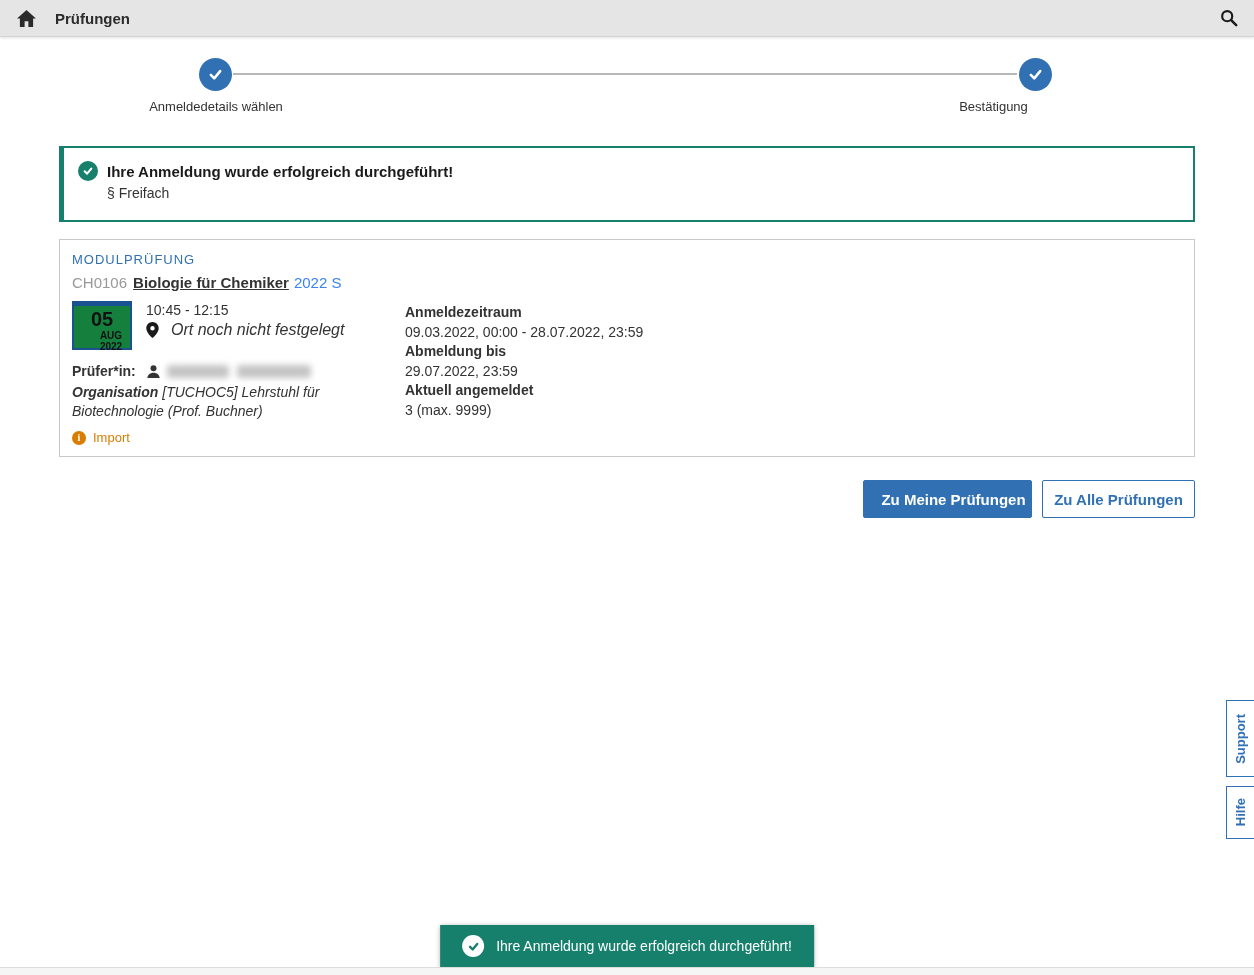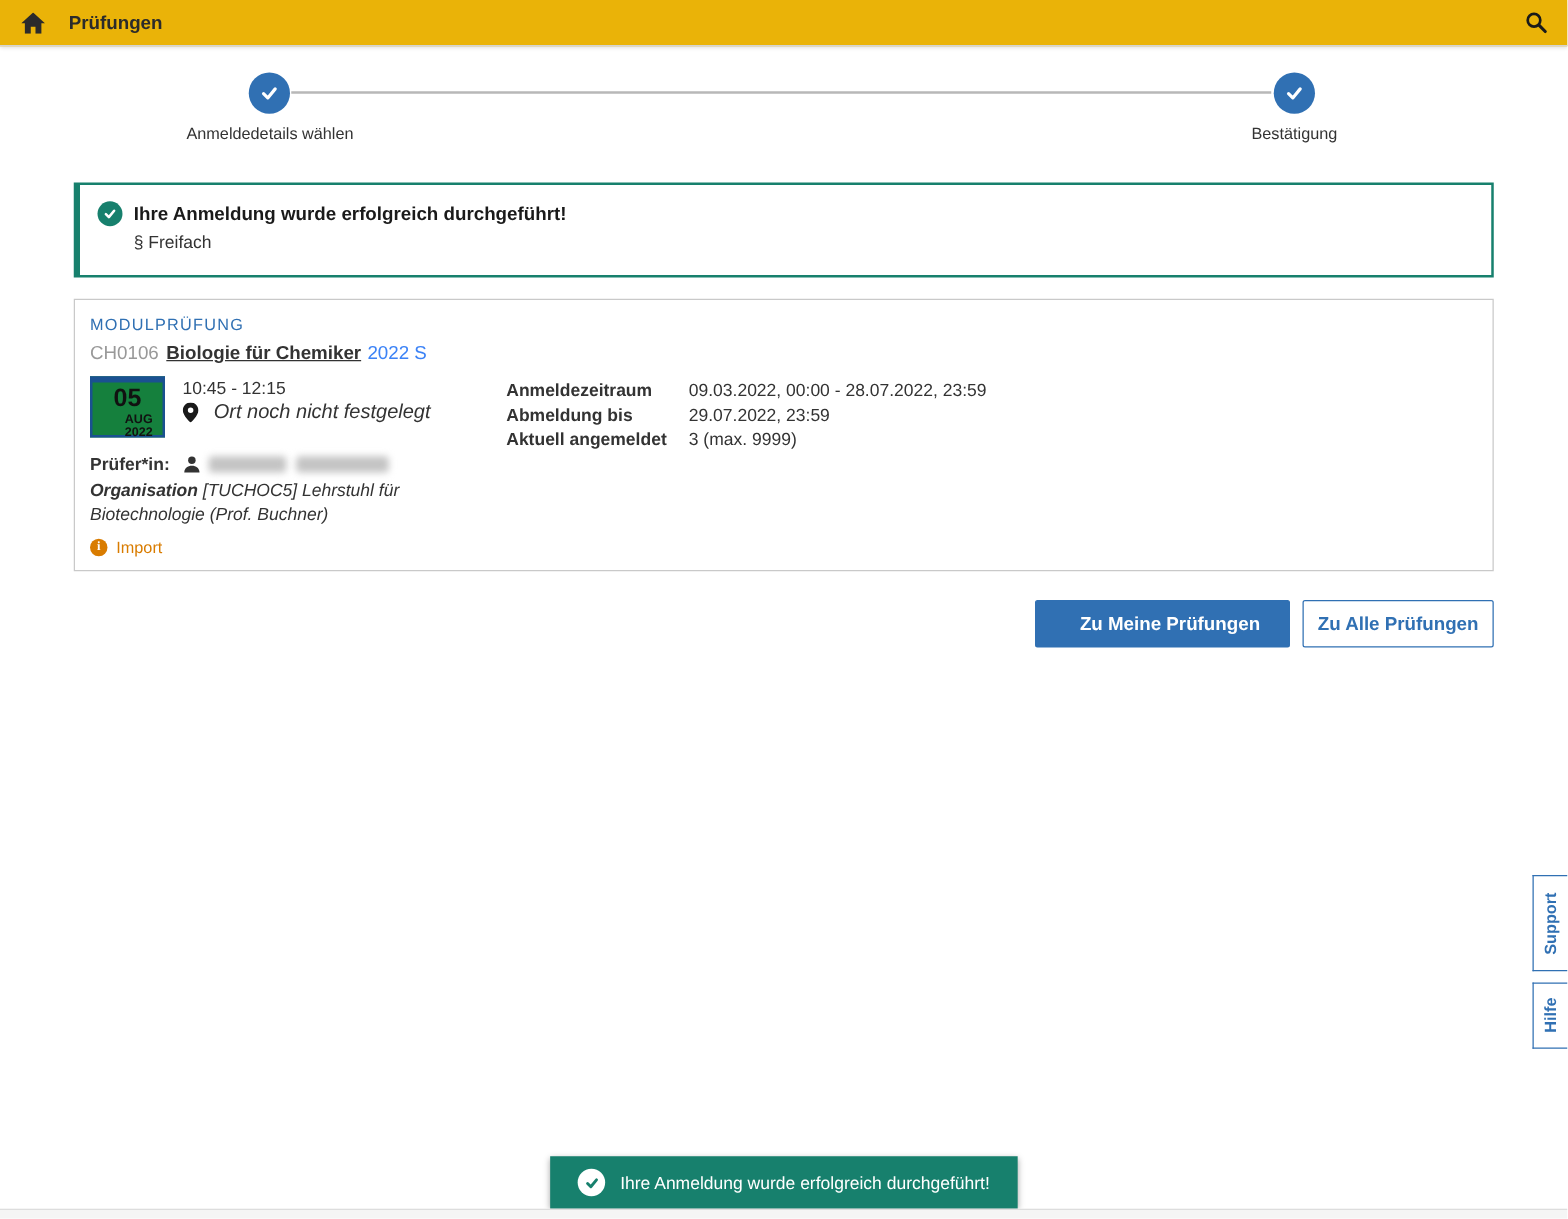--- a/index.html
+++ b/index.html
@@ -1,41 +1,41 @@
 <!DOCTYPE html>
 <html style="--accent: #3070b3; --green: #17806d; --dateblue: #1a5191; --teal: #0c8e8e; --orange: #d97c00;"><head>
 <meta charset="utf-8">
 <style>
   * { margin:0; padding:0; box-sizing:border-box; }
   html,body { width:1254px; height:975px; background:#fff; overflow:hidden;
     font-family:"Liberation Sans", sans-serif; color:#333; }
   body { position:relative; }
 
   
-  .topbar { position:relative; height:37px; background:#eab308;
+  .topbar { position:relative; height:37px; background:#e5e5e5;
     border-bottom:1px solid #d4d4d4; box-shadow:0 1px 3px rgba(0,0,0,.12);
     display:flex; align-items:center; z-index:5; }
   .topbar .home { margin-left:15px; width:22px; height:22px; display:flex;
     align-items:center; justify-content:center; cursor:pointer; }
   .topbar .title { margin-left:18px; font-size:15px; font-weight:bold; color:#2b2b2b; }
   .topbar .search { position:absolute; right:14px; width:22px; height:22px;
     display:flex; align-items:center; justify-content:center; cursor:pointer; }
 
   .container { width:1136px; margin:0 auto; position:relative; }
 
   
   .stepper { position:relative; height:72px; margin-top:21px; }
   .step-line { position:absolute; top:15px; left:174px; width:784px; height:2px; background:#b8b8b8; }
   .step-circle { position:absolute; top:0; width:33px; height:33px; border-radius:50%;
     background:var(--accent,#3070b3); display:flex; align-items:center; justify-content:center; }
   .step-circle.s1 { left:140px; }
   .step-circle.s2 { left:960px; }
   .step-label { position:absolute; top:41px; font-size:13px; color:#333; white-space:nowrap; transform:translateX(-50%); }
   .step-label.s1 { left:157px; }
-  .step-label.s2 { left:968px;padding-left:17px; }
+  .step-label.s2 { left:926px;padding-left:17px; }
 
   
   .alert { margin-top:16px; border:2px solid var(--green,#17806d); border-left-width:5px;
     background:#fff; padding:13px 16px 14px 14px; height:76px; }
   .alert-row { display:flex; align-items:center; gap:9px; }
   .alert-title { font-size:15px; font-weight:bold; color:#1a1a1a; }
   .alert-sub { margin:4px 0 0 29px; font-size:14px; color:#333; }
   .circle-check { width:20px; height:20px; min-width:20px; border-radius:50%;
     background:var(--green,#17806d); display:flex; align-items:center; justify-content:center; }
 
@@ -60,33 +60,33 @@
   .examiner { margin-top:13px; font-size:14px; display:flex; align-items:center; }
   .examiner b { margin-right:10px; }
   .blur-name { display:inline-block; height:13px; border-radius:3px; background:#c4c4c4; filter:blur(3px); }
   .org { margin-top:4px; font-size:14px; line-height:19px; width:300px;font-style:italic; }
   .import { margin-top:9px; font-size:13px; color:var(--orange,#d97c00); display:flex; align-items:center; gap:7px; cursor:pointer; }
   .info-dot { width:14px; height:14px; min-width:14px; border-radius:50%; background:var(--orange,#d97c00);
     color:#fff; font-size:10px; font-weight:bold; font-family:"Liberation Serif",serif;
     display:flex; align-items:center; justify-content:center; }
 
   .col-mid { flex:1; padding-top:2px; }
-  .detail-row { display:flex; font-size:14px; line-height:19.5px; }
+  .detail-row { display:flex; font-size:14px; line-height:19.5px;flex-direction:column; }
   .detail-label { width:146px; font-weight:bold; }
   .detail-value { flex:1; }
 
   .col-right { width:152px; padding-top:3px; }
   .badge { display:flex; align-items:center; gap:6px; font-size:13px; color:var(--teal,#0c8e8e); white-space:nowrap; }
 
   
   .actions { margin-top:23px; display:flex; justify-content:flex-end; gap:10px; }
   .btn { height:38px; font-size:15px; font-weight:bold; border-radius:2px;
     display:flex; align-items:center; justify-content:center; cursor:pointer;
     font-family:"Liberation Sans",sans-serif; }
-  .btn-primary { width:204px; background:var(--accent,#3070b3); color:#fff; border:1px solid var(--accent,#3070b3);padding-left:12px; }
+  .btn-primary { width:169px; background:var(--accent,#3070b3); color:#fff; border:1px solid var(--accent,#3070b3);padding-left:12px; }
   .btn-secondary { width:153px; background:#fff; color:var(--accent,#3070b3); border:1px solid var(--accent,#3070b3); }
 
   
   .side-tab { position:absolute; right:0; width:28px; background:#fff;
     border:1px solid var(--accent,#3070b3); border-right:none;
     display:flex; align-items:center; justify-content:center; cursor:pointer; }
   .side-tab span { writing-mode:vertical-lr; transform:rotate(180deg);
     font-size:13px; font-weight:bold; color:var(--accent,#3070b3); text-decoration:underline; }
   .tab-support { top:700px; height:77px; }
   .tab-hilfe { top:786px; height:53px; }

